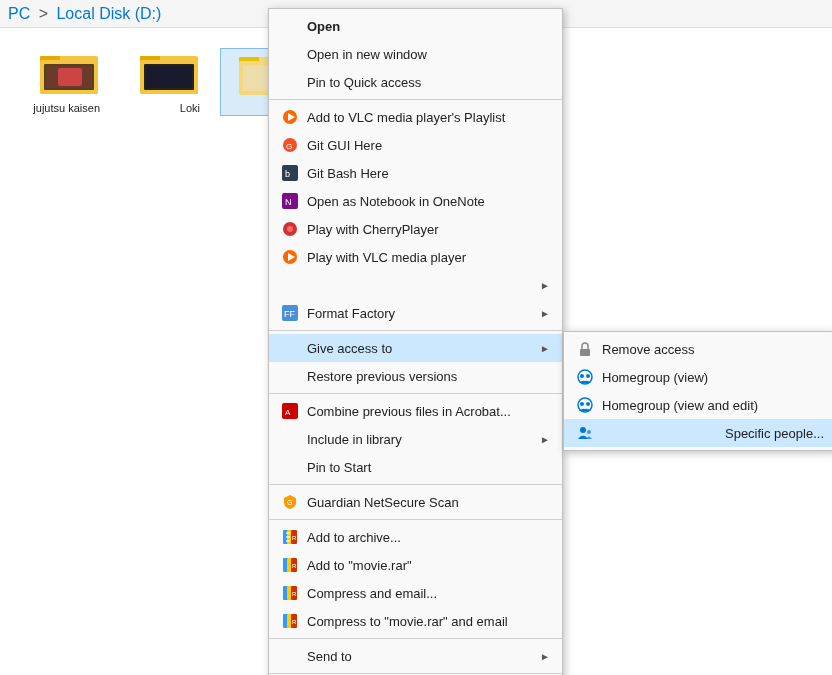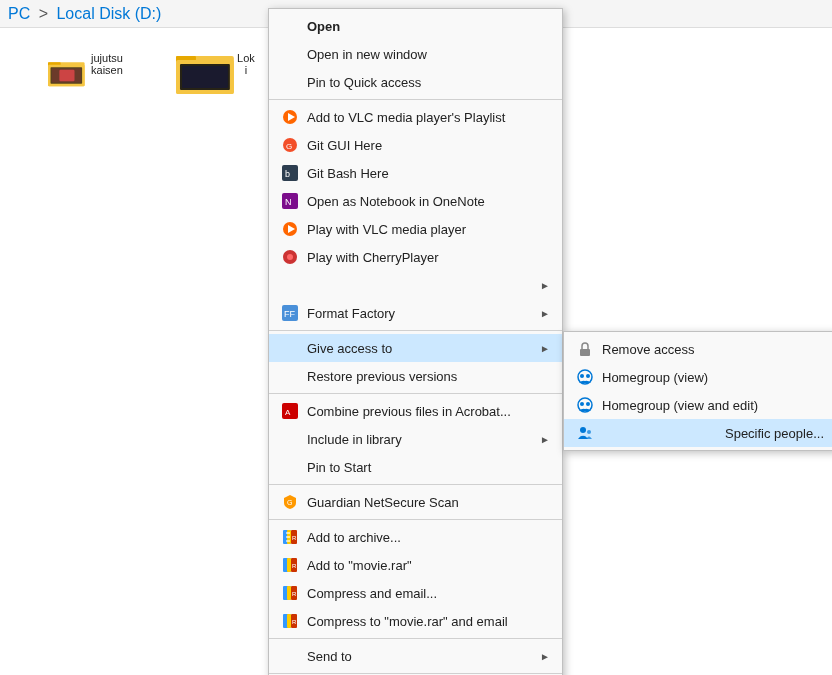--- a/index.html
+++ b/index.html
@@ -40,24 +40,24 @@
     
     .files-area {
       padding: 20px;
       display: flex;
       gap: 20px;
       align-items: flex-start;
     }
 
     .file-folder {
       display: flex;
-      align-items: flex-start;
+      flex-direction: column;
+      align-items: flex-end;
       width: 80px;
       cursor: pointer;
-      margin-left: 28px;
     }
 
     .folder-icon {
       width: 60px;
       height: 50px;
       position: relative;
     }
 
     .folder-icon svg {
       width: 100%;
@@ -264,37 +264,37 @@
       <span class="item-icon">
         <svg width="16" height="16" viewBox="0 0 16 16">
             <rect width="16" height="16" rx="2" fill="#7b0d8b"></rect>
             <text x="3" y="12" font-size="9" fill="white">N</text>
           </svg>
       </span>
       <span class="item-label">Open as Notebook in OneNote</span>
     </div>
 
     <div class="menu-item">
+      <span class="item-icon">
+        <svg width="16" height="16" viewBox="0 0 16 16">
+            <circle cx="8" cy="8" r="7" fill="#cc3333"></circle>
+            <circle cx="8" cy="8" r="3" fill="#ff6666"></circle>
+          </svg>
+      </span>
+      <span class="item-label">Play with CherryPlayer</span>
+    </div>
+
+    <div class="menu-item">
       <span class="item-icon icon-vlc">
         <svg width="16" height="16" viewBox="0 0 16 16">
             <circle cx="8" cy="8" r="7" fill="#f60"></circle>
             <polygon points="6,4 13,8 6,12" fill="white"></polygon>
           </svg>
       </span>
       <span class="item-label">Play with VLC media player</span>
-    </div>
-
-    <div class="menu-item">
-      <span class="item-icon">
-        <svg width="16" height="16" viewBox="0 0 16 16">
-            <circle cx="8" cy="8" r="7" fill="#cc3333"></circle>
-            <circle cx="8" cy="8" r="3" fill="#ff6666"></circle>
-          </svg>
-      </span>
-      <span class="item-label">Play with CherryPlayer</span>
     </div>
 
     <div class="menu-item">
       <span class="item-icon"></span>
       <span class="arrow">►</span>
     </div>
 
     <div class="menu-item">
       <span class="item-icon">
         <svg width="16" height="16" viewBox="0 0 16 16">

